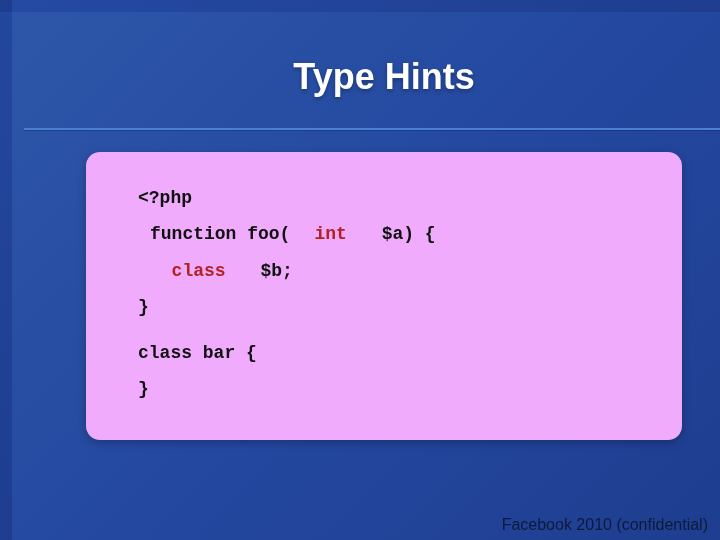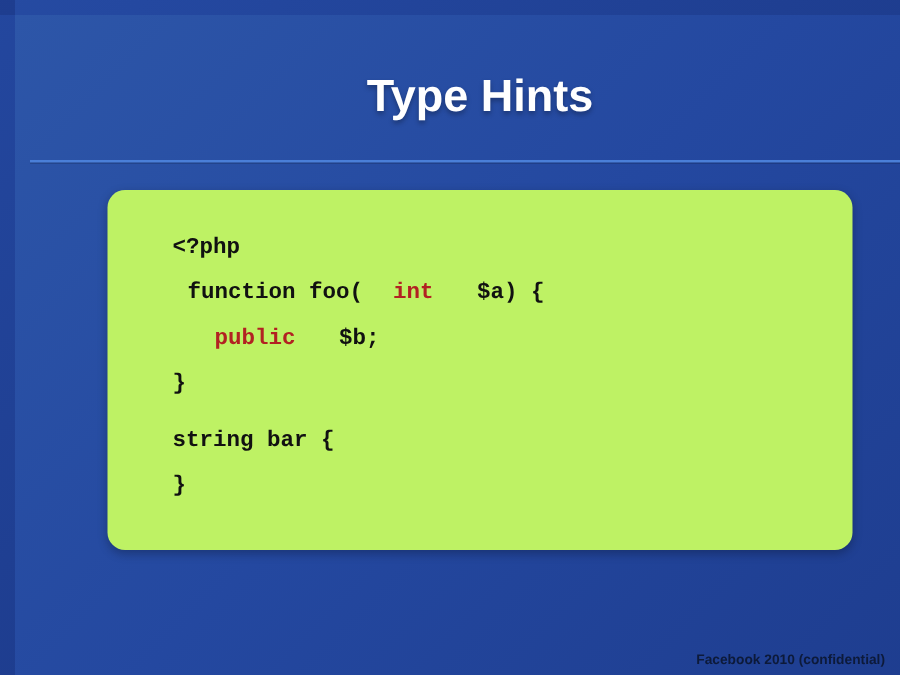--- a/index.html
+++ b/index.html
@@ -18,63 +18,62 @@
     padding-bottom: 18px;
     text-shadow: 0 2px 4px rgba(0,0,0,0.3);
   }
   .divider {
     height: 2px;
     background: #4a7fd8;
     margin: 0;
     box-shadow: 0 1px 0 rgba(0,0,0,0.2);
   }
   .code-card {
-    background: #bef264;
+    background: #f0abfc;
     margin: 22px 62px 0 62px;
     border-radius: 14px;
     padding: 22px 28px 26px 28px;
     font-family: "Courier New", Courier, monospace;
     font-size: 18px;
     font-weight: bold;
     line-height: 1.35;
     color: #111;
     box-shadow: 0 3px 8px rgba(0,0,0,0.25);
   }
   .code-card .block { margin-bottom: 22px; }
   .code-card .block:last-child { margin-bottom: 0; }
   .kw-type { color: #b22222; }  
   .footer {
     position: absolute;
     right: 24px;
     bottom: 18px;
     color: #0d1a3a;
-    font-size: 11px;
-    font-weight: bold;
+    font-size: 16px;
   }
 </style>
 </head>
 <body>
 
 <div class="title">Type Hints</div>
 <div class="divider"></div>
 
 <div class="code-card">
 
   <div class="block">
     <div>&lt;?php</div>
     <div>
       <span>function foo(</span><span class="kw-type">int</span><span> $a) {</span>
     </div>
     <div>
-      &nbsp;&nbsp;<span class="kw-type">public</span><span> $b;</span>
+      &nbsp;&nbsp;<span class="kw-type">class</span><span> $b;</span>
     </div>
     <div>}</div>
   </div>
 
   <div class="block">
-    <div>string bar {</div>
+    <div>class bar {</div>
     <div>}</div>
   </div>
 
 
 </div>
 
 <div class="footer">Facebook 2010 (confidential)</div>
 
 </body></html>

